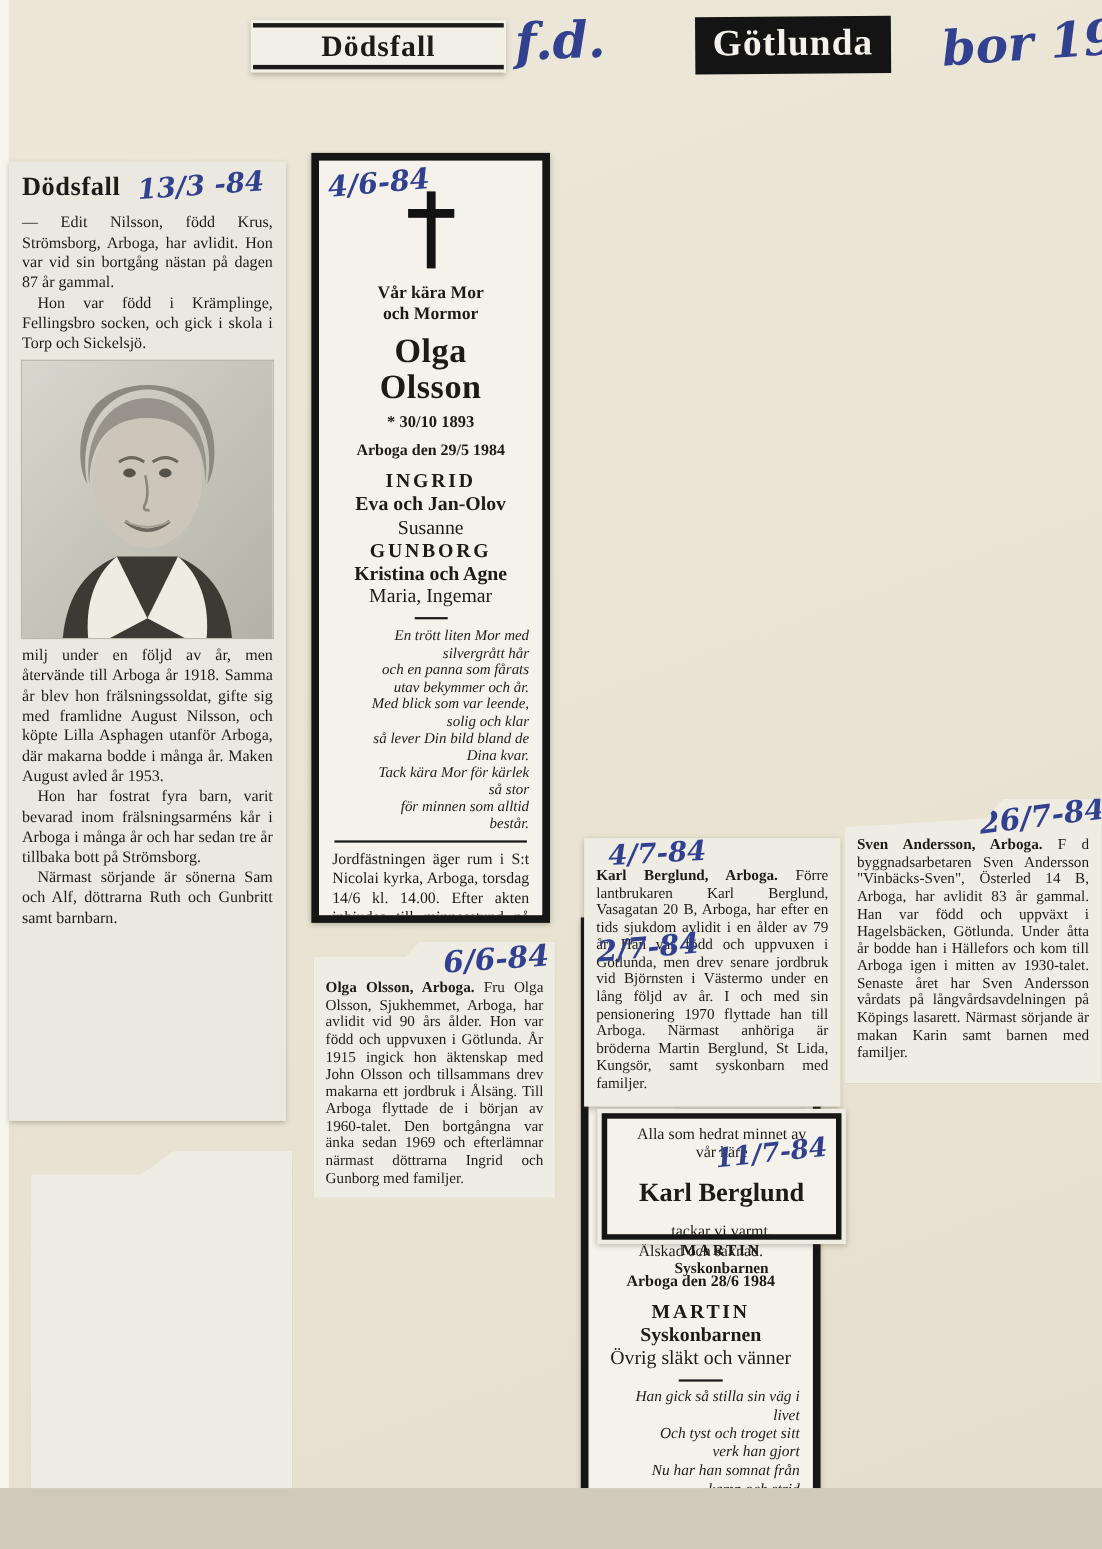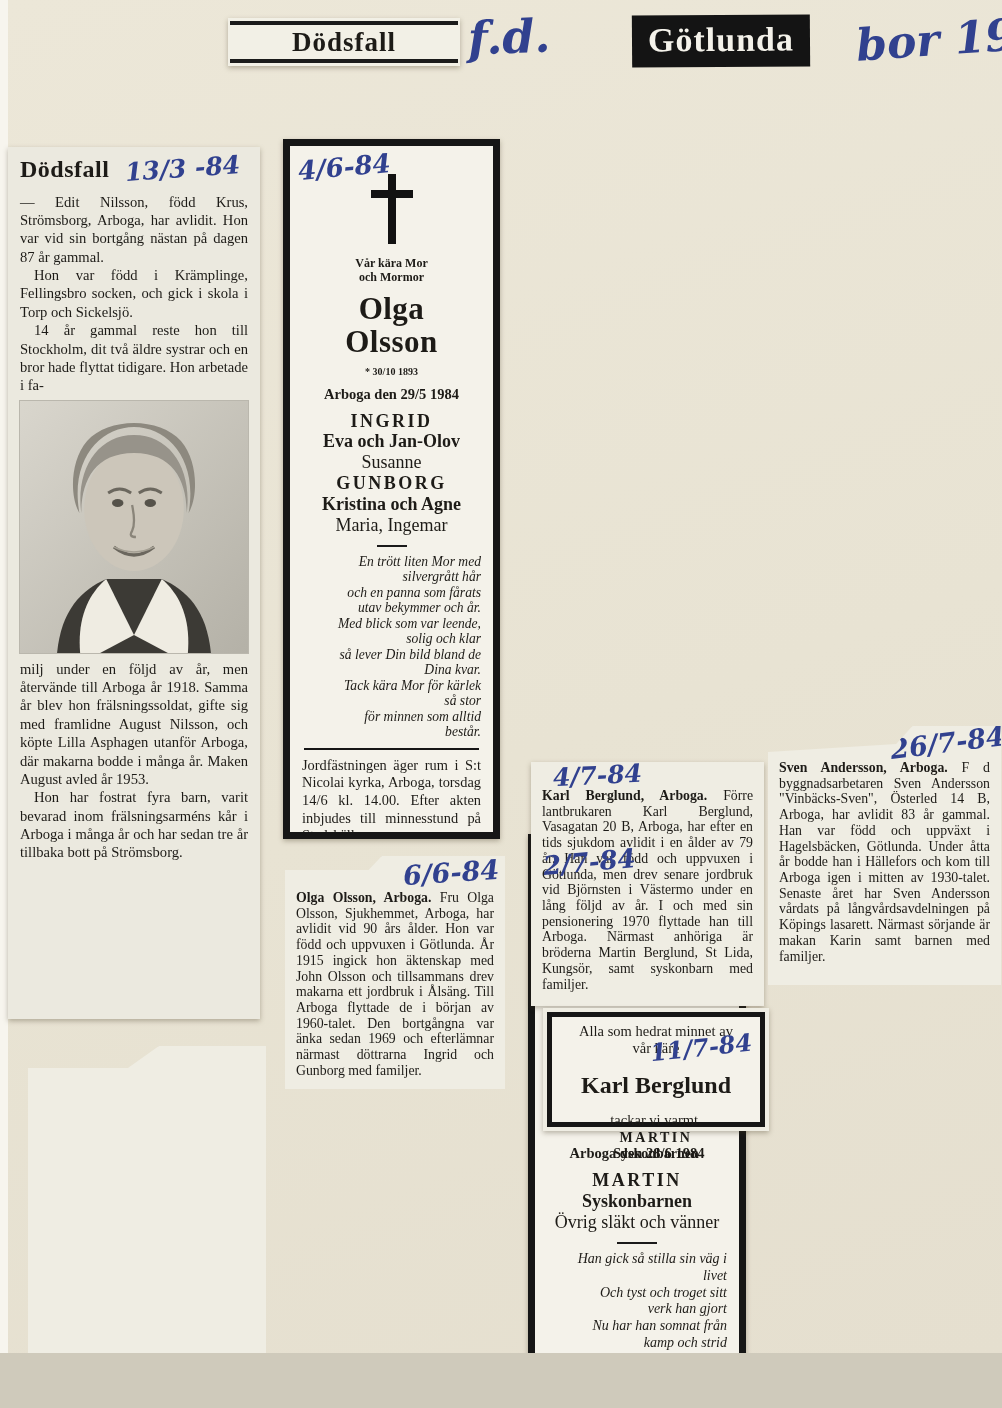--- a/index.html
+++ b/index.html
@@ -39,23 +39,23 @@
   .photo { display:block; width:100%; height:252px; margin:6px 0 7px; box-shadow:0 0 0 1px rgba(40,35,25,.25); }
 
   
   .hanna-clip { left:28px; top:1046px; width:238px; height:358px; padding:36px 12px 8px; font-size:14px; line-height:1.18;
     clip-path:polygon(0 22px,42% 22px,55% 0,100% 0,100% 100%,0 100%); }
   .hanna-clip .hw-date { left:66px; top:2px; font-size:30px; transform:rotate(-3deg); }
 
   
   .notice { border:7px solid #161616; background:#f4f2ea; padding:10px 12px 12px; text-align:center; position:relative; overflow:hidden; }
   .notice .hw-date { left:8px; top:6px; font-size:26px; transform:rotate(-5deg); }
-  .ded { font-weight:bold; font-size:12px; line-height:1.2; }
+  .ded { font-weight:bold; font-size:16px; line-height:1.2; }
   .name { font-weight:bold; font-size:31px; line-height:1.06; letter-spacing:.5px; }
-  .born { font-weight:bold; font-size:10px; margin-top:7px; }
+  .born { font-weight:bold; font-size:15px; margin-top:7px; }
   .ntext { font-size:14.5px; line-height:1.24; text-align:justify; text-align-last:center; margin-top:7px; }
   .place { font-weight:bold; font-size:14.5px; margin-top:9px; }
   .mourners { margin-top:8px; font-size:18px; line-height:1.16; }
   .m-caps { font-weight:bold; letter-spacing:2.5px; }
   .m-bold { font-weight:bold; }
   .dash-divider { width:30px; border-top:2.5px solid #1a1a1a; margin:9px auto 7px; }
   .verse { text-align:right; font-style:italic; font-size:13.8px; line-height:1.16; padding-left:8px; font-weight:500; }
   .verse div.ind { padding-left:40px; }
   .rule-divider { border-top:2px solid #161616; margin:8px 2px 7px; }
   .funeral { font-size:14.4px; line-height:1.23; text-align:justify; }
@@ -103,21 +103,20 @@
   <span class="gotlunda-box">Götlunda</span>
   <span class="hw hw-bor">bor 1984</span>
 
   <div class="clip edit-clip">
     <div class="edit-head">
       <span class="edit-title">Dödsfall</span>
       <span class="hw edit-hw">13/3 -84</span>
     </div>
     <p>— Edit Nilsson, född Krus, Strömsborg, Arboga, har avlidit. Hon var vid sin bortgång nästan på dagen 87 år gammal.</p>
     <p class="ind">Hon var född i Krämplinge, Fellingsbro socken, och gick i skola i Torp och Sickelsjö.</p>
-    <p class="ind">14 år gammal reste hon till Stockholm, dit två äldre systrar och en bror hade flyttat tidigare. Hon arbetade i fa-</p>
     <svg class="photo" viewBox="0 0 238 252" preserveAspectRatio="none">
       <defs>
         <linearGradient id="pbg" x1="0" y1="0" x2="1" y2="1">
           <stop offset="0" stop-color="#d9d6cd"></stop>
             <stop offset="1" stop-color="#b4b1a7"></stop>
         </linearGradient>
       </defs>
       <rect width="238" height="252" fill="url(#pbg)"></rect>
       <path d="M119 262 L38 262 C40 212 62 190 90 178 L148 178 C176 190 198 212 200 262 Z" fill="#3c3a35"></path>
       <path d="M90 178 L119 234 L64 262 C58 224 68 196 90 178 Z" fill="#efece2"></path>
@@ -128,20 +127,21 @@
       <path d="M92 92 q12 -8 24 0" stroke="#6b675e" stroke-width="3" fill="none"></path>
       <path d="M124 92 q12 -8 24 0" stroke="#6b675e" stroke-width="3" fill="none"></path>
       <ellipse cx="102" cy="102" rx="6" ry="4" fill="#55524a"></ellipse>
       <ellipse cx="136" cy="102" rx="6" ry="4" fill="#55524a"></ellipse>
       <path d="M117 104 q4 18 0 26 q-4 6 4 6" stroke="#8a857a" stroke-width="2.4" fill="none"></path>
       <path d="M98 146 q21 16 42 0" stroke="#6b675e" stroke-width="3.2" fill="none"></path>
       <path d="M98 146 q21 10 42 0" stroke="#a49f93" stroke-width="1.6" fill="none"></path>
     </svg>
     <p>milj under en följd av år, men återvände till Arboga år 1918. Samma år blev hon frälsningssoldat, gifte sig med framlidne August Nilsson, och köpte Lilla Asphagen utanför Arboga, där makarna bodde i många år. Maken August avled år 1953.</p>
     <p class="ind">Hon har fostrat fyra barn, varit bevarad inom frälsningsarméns kår i Arboga i många år och har sedan tre år tillbaka bott på Strömsborg.</p>
+    <p class="ind">Närmast sörjande är sönerna Sam och Alf, döttrarna Ruth och Gunbritt samt barnbarn.</p>
   </div>
 
   <div class="clip article hanna-clip">
     <span class="hw hw-date"></span>
     <p>
       <b class="lead"></b> 
       <span></span>
     </p>
   </div>
 

